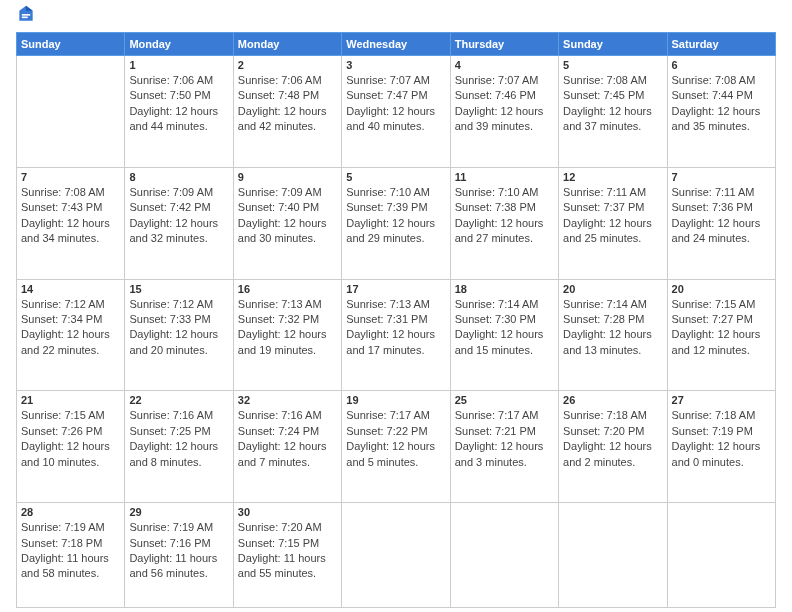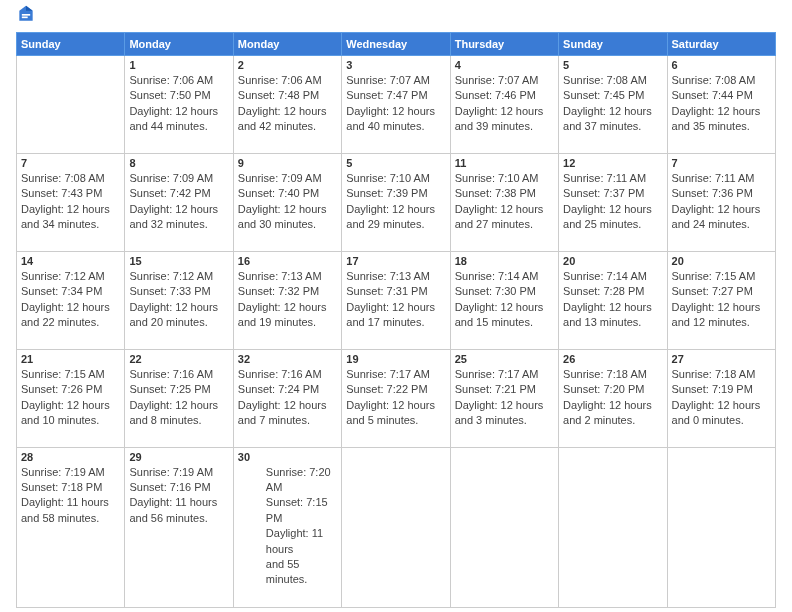--- a/index.html
+++ b/index.html
@@ -338,21 +338,21 @@
           </td>
           <td>
             <span class="day-num">29</span>
             <div class="cell-info" style="white-space: pre-line;">Sunrise: 7:19 AM
 Sunset: 7:16 PM
 Daylight: 11 hours
 and 56 minutes.</div>
           </td>
           <td>
             <span class="day-num">30</span>
-            <div class="cell-info" style="white-space: pre-line; margin-left: 28px;">Sunrise: 7:20 AM
+            <div class="cell-info" style="white-space: pre-line;">Sunrise: 7:20 AM
 Sunset: 7:15 PM
 Daylight: 11 hours
 and 55 minutes.</div>
           </td>
           <td class="empty-cell"></td>
           <td class="empty-cell"></td>
           <td class="empty-cell"></td>
           <td class="empty-cell"></td>
         </tr>
       </tbody>

